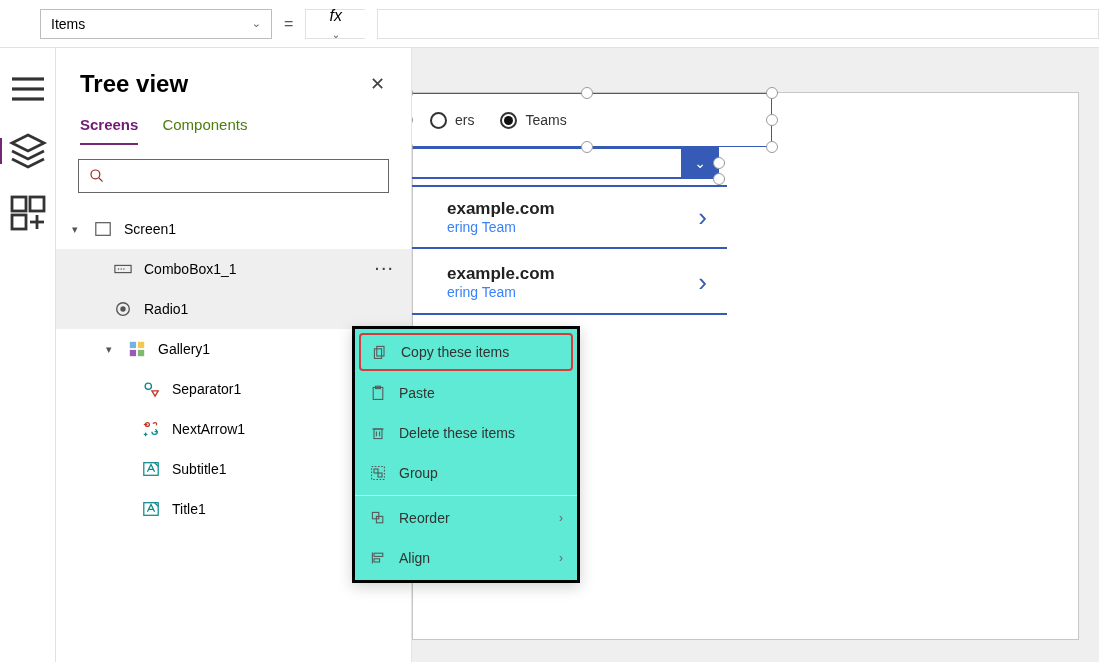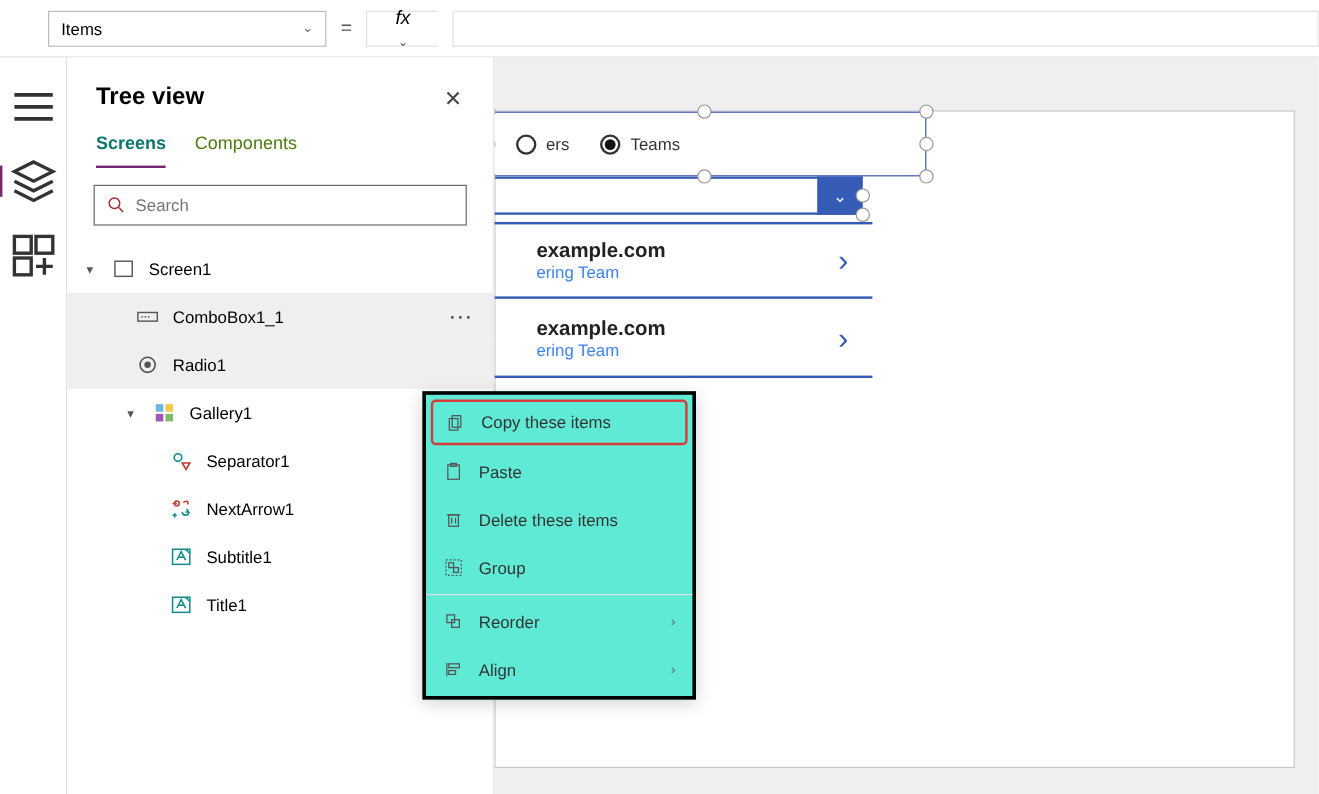--- a/index.html
+++ b/index.html
@@ -21,25 +21,25 @@
   .rail { width: 56px; border-right: 1px solid #e1e1e1; display: flex; flex-direction: column; align-items: center; padding-top: 24px; gap: 28px; }
   .rail-item { width: 40px; height: 34px; display: flex; align-items: center; justify-content: center; color: #333; cursor: pointer; position: relative; }
   .rail-item.active::before { content:""; position:absolute; left:-9px; top:4px; bottom:4px; width:3px; background:#742774; }
   .hamburger svg line { stroke:#333; stroke-width:1.6; }
   .layers svg * { stroke:#333; stroke-width:1.4; fill:none; }
   .dash svg * { stroke:#333; stroke-width:1.4; fill:none; }
 
   
   .tree-pane { width: 356px; background: #fff; border-right: 1px solid #e4e4e4; position: relative; z-index:10; }
   .tree-head { display:flex; align-items:center; justify-content:space-between; padding: 22px 26px 10px 24px; }
-  .tree-head h1 { font-size: 20px; font-weight: 600; }
+  .tree-head h1 { font-size: 24px; font-weight: 600; }
   .close-x { font-size: 18px; color:#444; cursor:pointer; }
   .tabs { display:flex; gap: 24px; padding: 8px 24px 0 24px; border-bottom: 0; font-size:15px; }
   .tab { padding-bottom: 10px; cursor:pointer; color:#4d7c0f; }
-  .tab.active { color:#0f766e; font-weight:600; border-bottom: 2px solid #742774; }
+  .tab.active { color:#701a75; font-weight:600; border-bottom: 2px solid #742774; }
   .search-wrap { padding: 14px 22px 10px 22px; }
   .search-box { display:flex; align-items:center; gap:8px; height: 34px; border:1px solid #666; padding:0 10px; }
   .search-box svg { width:16px; height:16px; }
   .search-box input { border:none; outline:none; font-size:14px; flex:1; color:#666; }
 
   .tree-list { padding-top: 6px; font-size:14px; }
   .node { display:flex; align-items:center; height: 40px; cursor:pointer; position:relative; }
   .node.sel { background:#efefef; }
   .node .more { margin-left:auto; padding:0 16px; color:#444; letter-spacing:2px; font-weight:bold; display:none; }
   .node.sel .more, .node.hov .more { display:block; }
@@ -149,21 +149,20 @@
     <div class="tabs">
       <div class="tab active">Screens</div>
       <div class="tab">Components</div>
     </div>
     <div class="search-wrap">
       <div class="search-box">
         <svg viewBox="0 0 20 20">
             <circle cx="8" cy="8" r="5.5" fill="none" stroke="#a4262c" stroke-width="1.5"></circle>
             <line x1="12.5" y1="12.5" x2="17" y2="17" stroke="#a4262c" stroke-width="1.5"></line>
           </svg>
-        <input type="text" placeholder="Search" style="">
       </div>
     </div>
 
     <div class="tree-list">
       <div class="node screen">
         <span class="caret">▾</span>
         <span class="icon">
             <svg viewBox="0 0 20 20">
               <rect x="2" y="3" width="16" height="14" fill="none" stroke="#555" stroke-width="1.3"></rect>
             </svg>

